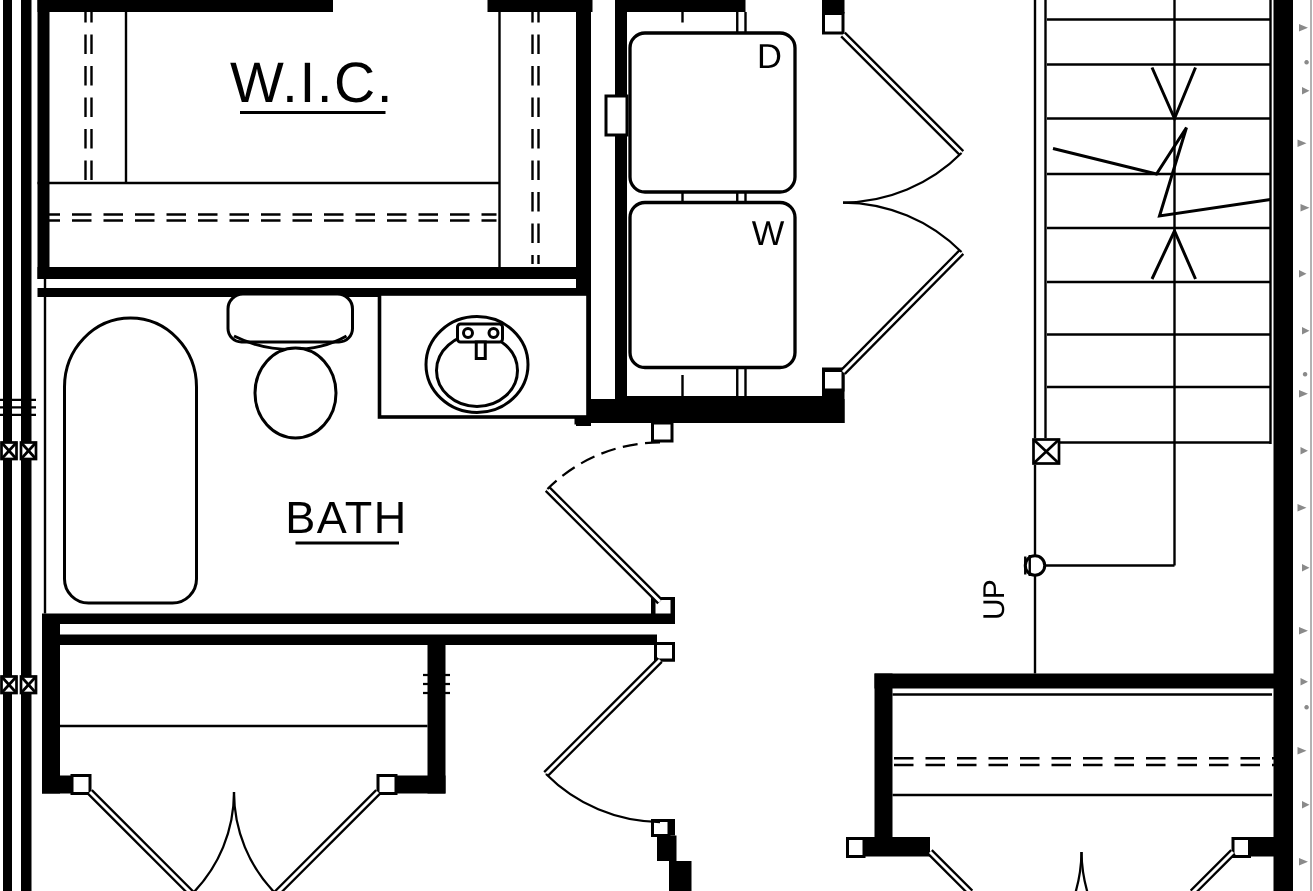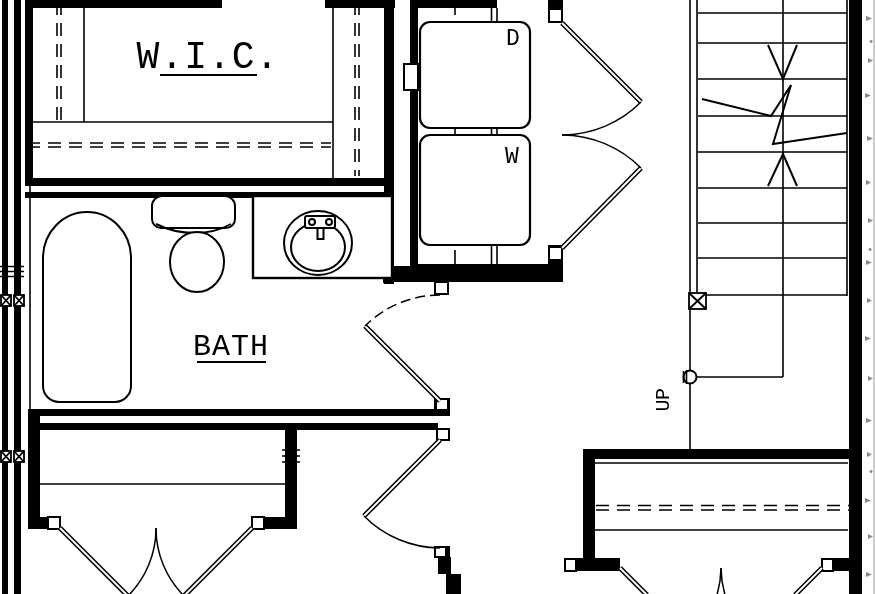--- a/index.html
+++ b/index.html
@@ -1,17 +1,17 @@
 <!DOCTYPE html>
 <html><head>
 <meta charset="utf-8">
 <style>
   html,body{margin:0;padding:0;background:#ffffff;}
   .plan-wrap{position:relative;width:875px;height:594px;background:#fff;overflow:hidden;
-             font-family:Liberation Mono, monospace;}
+             font-family:Liberation Sans, sans-serif;}
   svg{display:block;}
   text{fill:#000;}
   .room-label{font-size:38px;letter-spacing:1px;}
   .room-label-sm{font-size:30px;letter-spacing:1px;}
   .appl-label{font-size:23px;}
   .up-label{font-size:20px;letter-spacing:-0.5px;}
 </style>
 </head>
 <body>
 

